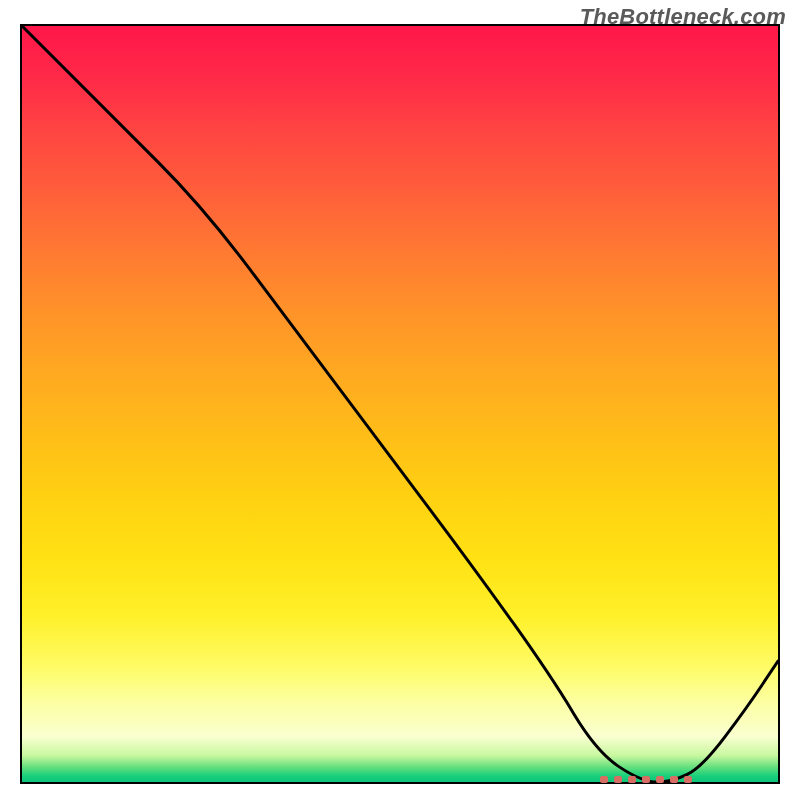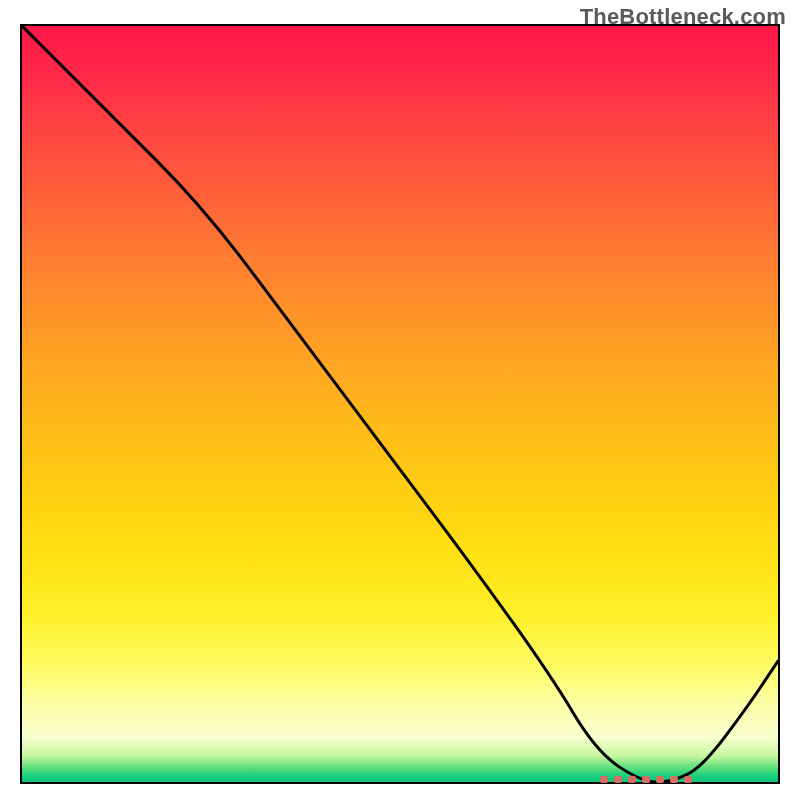--- a/index.html
+++ b/index.html
@@ -1,20 +1,21 @@
 <!DOCTYPE html>
 <html><head>
 <meta charset="utf-8">
 <style>
 * { margin: 0; padding: 0; box-sizing: border-box; }
 html, body { width: 800px; height: 800px; overflow: hidden; background: #fff; }
 .chart-container {
   position: relative;
   width: 800px;
   height: 800px;
+  font-style: italic;
 }
 .watermark {
   position: absolute;
   top: 4px;
   right: 14px;
   font-family: Arial, Helvetica, sans-serif;
   font-size: 22px;
   font-weight: bold;
   color: #5a5a5a;
   z-index: 5;

